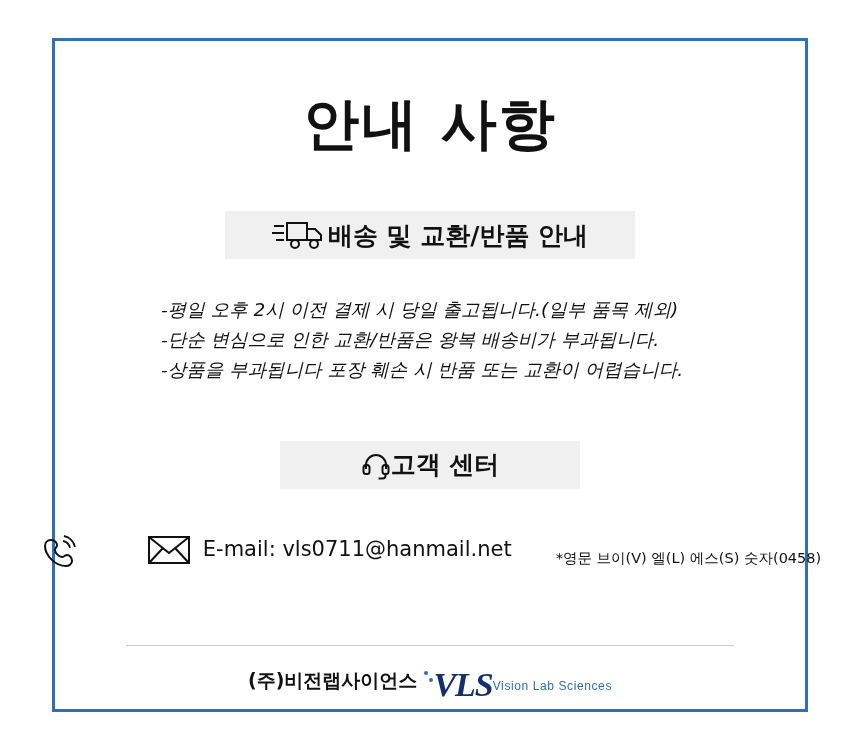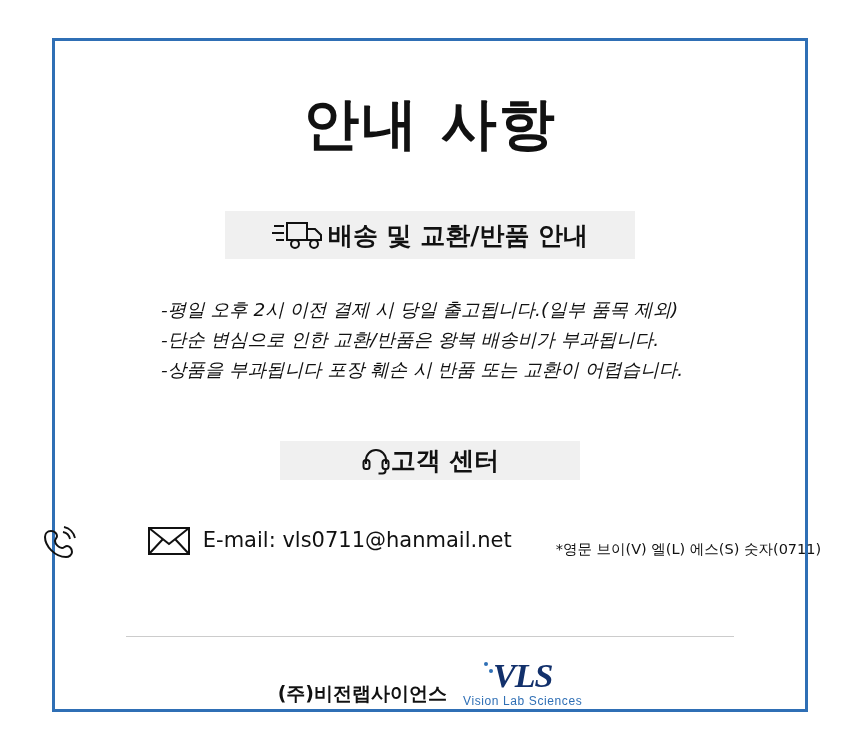--- a/index.html
+++ b/index.html
@@ -47,21 +47,21 @@
     justify-content: center;
     box-sizing: border-box;
   }
   .bar-shipping {
     width: 410px;
     height: 48px;
     margin-top: 48px;
   }
   .bar-cs {
     width: 300px;
-    height: 39px;
+    height: 48px;
     margin-top: 56px;
   }
   .bar-label {
     font-size: 25px;
     font-weight: bold;
     color: #111111;
     font-family: "DejaVu Sans", sans-serif;
     line-height: 1;
   }
   .notice-list {
@@ -120,34 +120,33 @@
     white-space: nowrap;
   }
   .hr {
     width: 608px;
     height: 1px;
     background: #cccccc;
     margin: 38px auto 0 auto;
   }
   .footer {
     display: flex;
-    align-items: flex-end;
+    align-items: flex-start;
     justify-content: center;
     gap: 16px;
     margin-top: 22px;
   }
   .company-name {
     font-size: 19px;
     font-weight: bold;
     color: #111111;
     font-family: "DejaVu Sans", sans-serif;
   }
   .logo {
     display: flex;
-    flex-direction: column;
     align-items: center;
     line-height: 1;
   }
   .logo-main {
     position: relative;
     font-size: 34px;
     font-weight: bold;
     font-style: italic;
     letter-spacing: -1px;
     color: #12306b;
@@ -235,21 +234,21 @@
         <div class="contact-right-top">
           <span class="icon">
             <svg width="44" height="32" viewBox="0 0 44 32">
               <rect x="2" y="4" width="40" height="26" fill="none" stroke="#111111" stroke-width="2"></rect>
               <path d="M2 4 L22 20 L42 4" fill="none" stroke="#111111" stroke-width="2"></path>
               <path d="M2 30 L16 15 M42 30 L28 15" fill="none" stroke="#111111" stroke-width="2"></path>
             </svg>
           </span>
           <span class="contact-text">E-mail: vls0711@hanmail.net</span>
         </div>
-        <div class="note-text">*영문 브이(V) 엘(L) 에스(S) 숫자(0711)</div>
+        <div class="note-text">*영문 브이(V) 엘(L) 에스(S) 숫자(0458)</div>
       </div>
     </div>
 
     <div class="hr"></div>
 
     <div class="footer">
       <span class="company-name">(주)비전랩사이언스</span>
       <span class="logo">
         <span class="logo-main">
           <span class="logo-dots">

